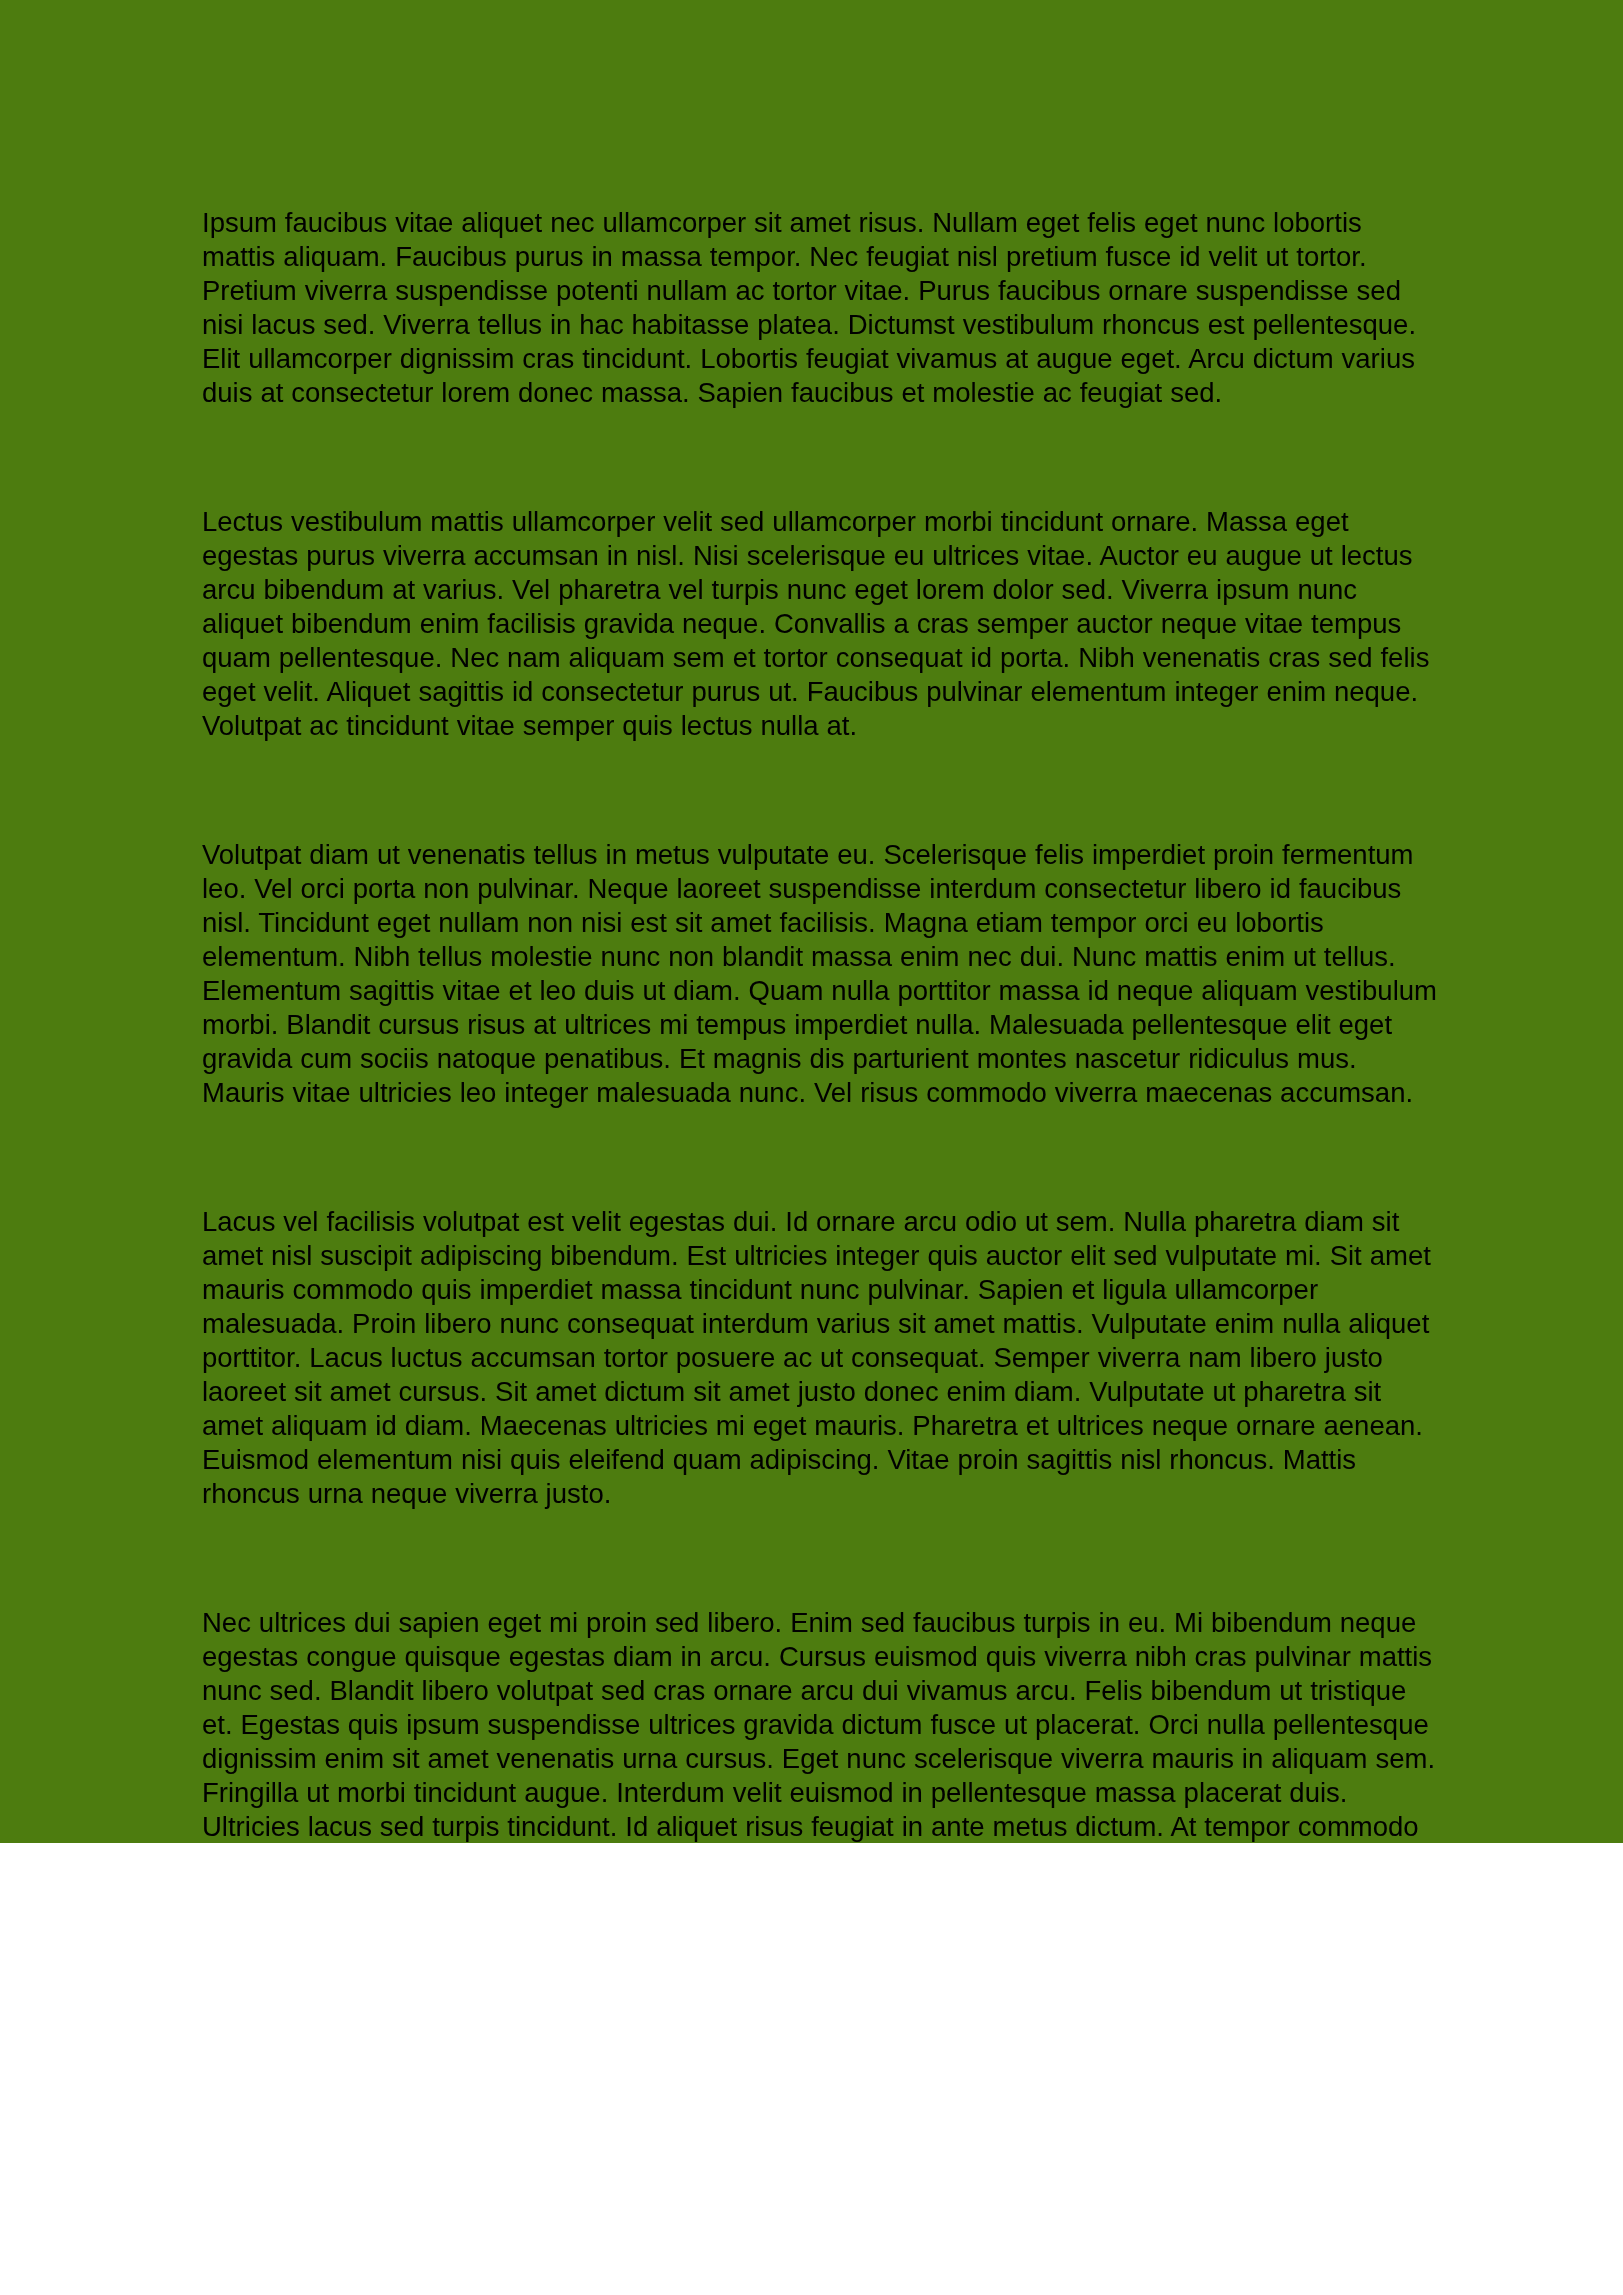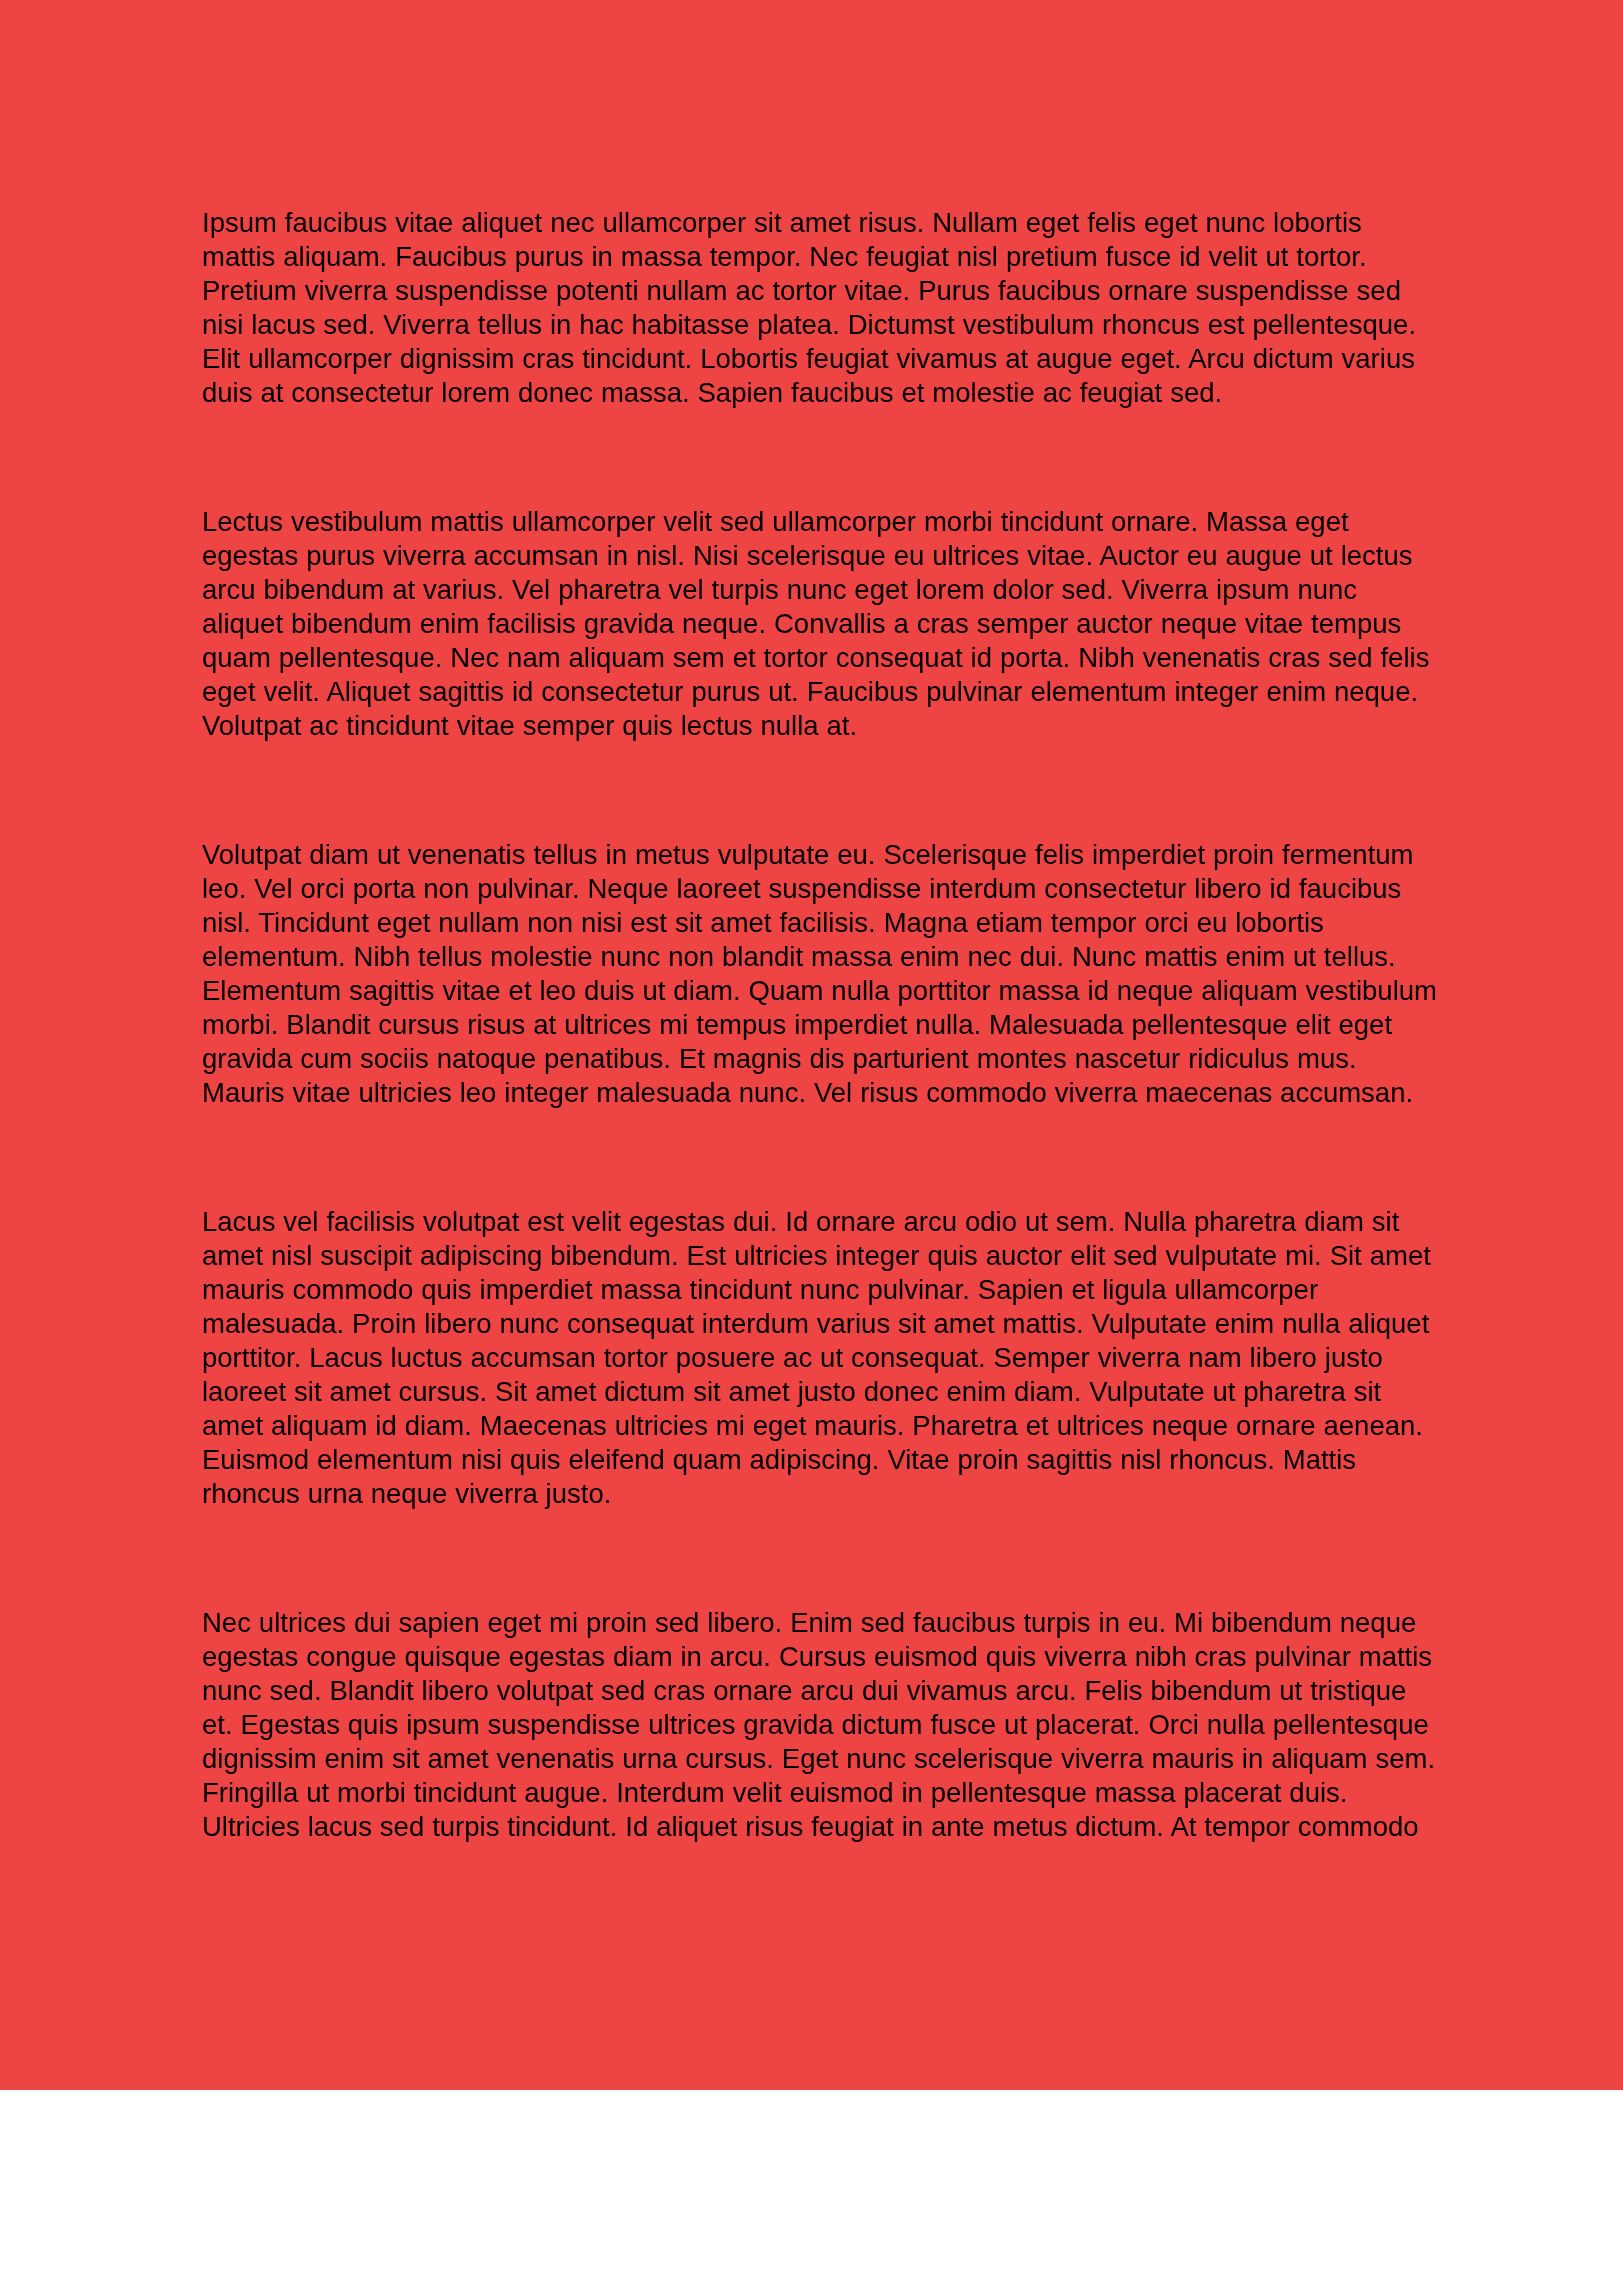--- a/index.html
+++ b/index.html
@@ -11,22 +11,22 @@
       background: #ffffff;
       font-family: "Liberation Sans", sans-serif;
       -webkit-font-smoothing: antialiased;
     }
 
     
     .page {
       position: relative;
       box-sizing: border-box;
       width: 1623px;
-      height: 2090px;
-      background: #ef4444;
+      height: 1843px;
+      background: #4d7c0f;
       padding: 206px 186px 0 202px;
       overflow: hidden;
     }
 
     .content {
       max-width: 1243px;
     }
 
     .para {
       margin: 0 0 95px 0;

